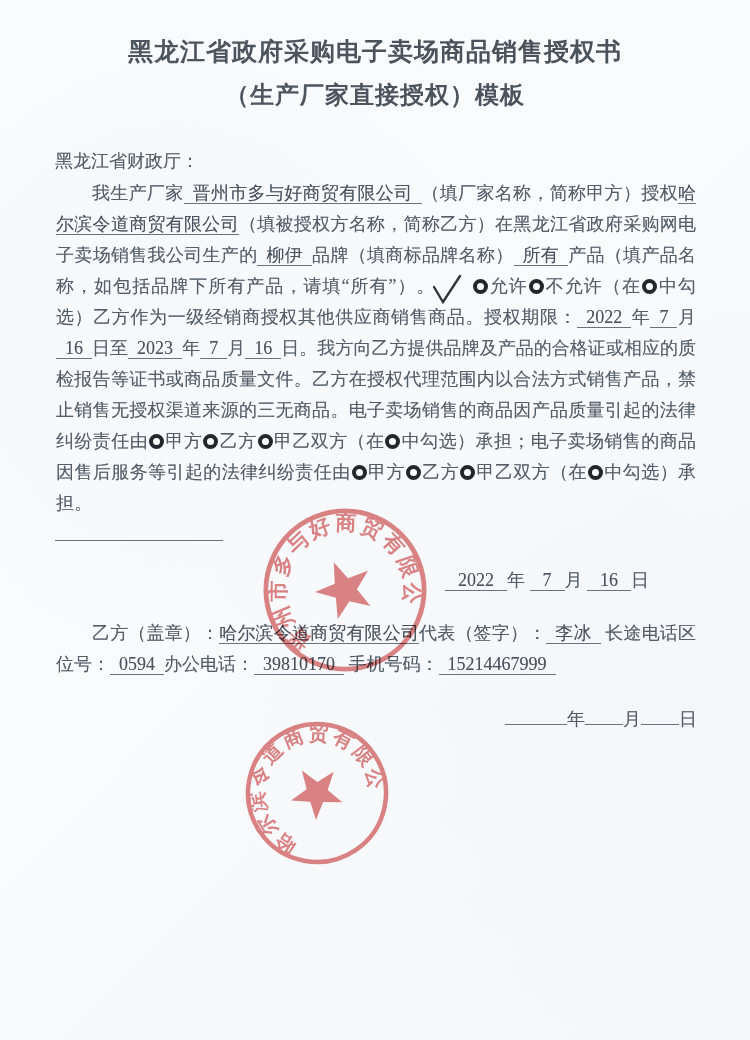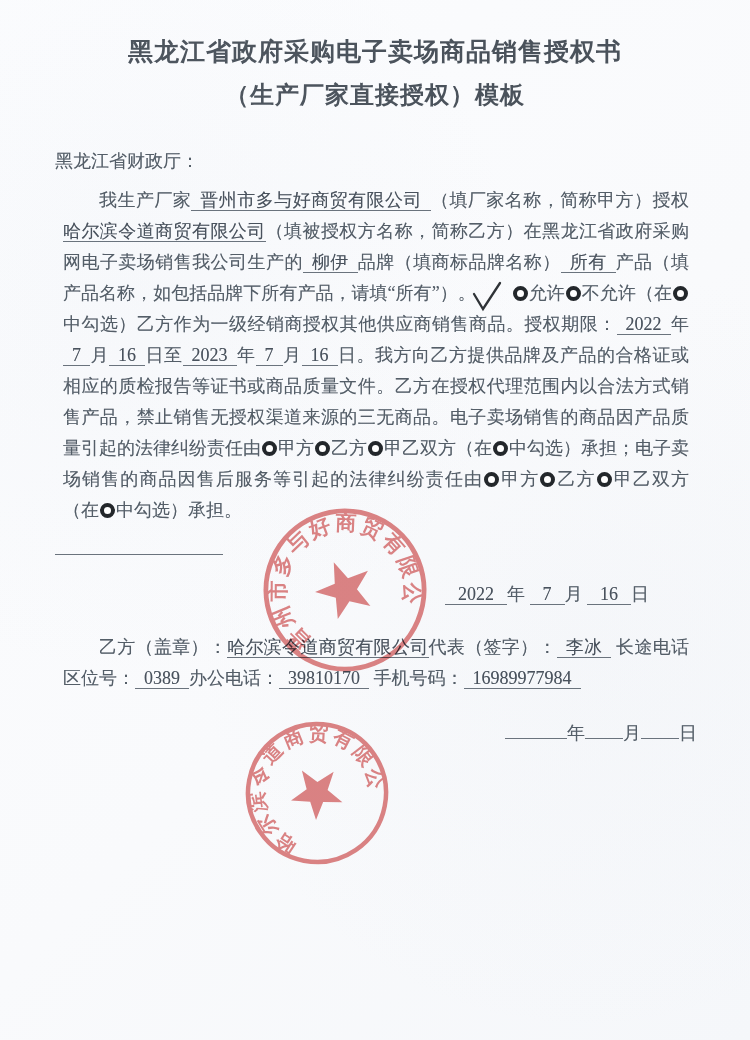--- a/index.html
+++ b/index.html
@@ -25,21 +25,21 @@
     margin:13px 30px 0; text-align:center;
     font:bold 24px/1.25 "Liberation Sans","DejaVu Sans",sans-serif;
     color:#4a525b; letter-spacing:1px;
   }
   .content {
     position:absolute; left:55px; right:53px; top:146px;
     font-size:18px; line-height:31px; text-align:justify;
     text-shadow:0 0 .4px rgba(90,100,110,.45);
   }
   .greeting { margin:0; }
-  .para { margin:8px; text-indent:2em; }
+  .para { margin:1px; text-indent:2em; }
   .u { border-bottom:1px solid #6a737d; color:#49525d; }
   .u.pad { padding:0 9px; }
   .u.pad2 { padding:0 13px; }
   .blank {
     display:inline-block; height:1.05em; vertical-align:baseline;
     border-bottom:1px solid #6a737d;
   }
   .radio {
     display:inline-block; width:7px; height:7px; border:4.5px solid #23272b;
     border-radius:50%; background:#fff; vertical-align:-2px; margin:0 1px;
@@ -75,21 +75,21 @@
 
     <p class="para"><span>我生产厂家</span><span class="u pad">晋州市多与好商贸有限公司</span><span>（填厂家名称，简称甲方）授权</span><span class="u">哈尔滨令道商贸有限公司</span><span>（填被授权方名称，简称乙方）在黑龙江省政府采购网电子卖场销售我公司生产的</span><span class="u pad">柳伊</span><span>品牌（填商标品牌名称）</span><span class="u pad">所有</span><span>产品（填产品名称，如包括品牌下所有产品，请填“所有”）。</span><span class="radio-wrap"><span class="radio"></span><svg class="check-svg" viewBox="0 0 34 32">
             <polyline points="4,13 13,28 30,2" fill="none" stroke="#2f3337" stroke-width="2.3" stroke-linecap="round"></polyline>
           </svg></span><span>允许</span><span class="radio"></span><span>不允许（在</span><span class="radio"></span><span>中勾选）乙方作为一级经销商授权其他供应商销售商品。授权期限：</span><span class="u pad">2022</span><span>年</span><span class="u pad">7</span><span>月</span><span class="u pad">16</span><span>日至</span><span class="u pad">2023</span><span>年</span><span class="u pad">7</span><span>月</span><span class="u pad">16</span><span>日。我方向乙方提供品牌及产品的合格证或相应的质检报告等证书或商品质量文件。乙方在授权代理范围内以合法方式销售产品，禁止销售无授权渠道来源的三无商品。电子卖场销售的商品因产品质量引起的法律纠纷责任由</span><span class="radio"></span><span>甲方</span><span class="radio"></span><span>乙方</span><span class="radio"></span><span>甲乙双方（在</span><span class="radio"></span><span>中勾选）承担；电子卖场销售的商品因售后服务等引起的法律纠纷责任由</span><span class="radio"></span><span>甲方</span><span class="radio"></span><span>乙方</span><span class="radio"></span><span>甲乙双方（在</span><span class="radio"></span><span>中勾选）承担。</span></p>
 
 
     <div class="blank-line"><span class="blank" style="width:168px"></span></div>
 
     <div class="date-line"><span class="u pad2">2022</span><span>年</span> <span class="u pad2">7</span><span>月</span> <span class="u pad2">16</span><span>日</span></div>
 
-    <p class="para party-b"><span>乙方（盖章）：</span><span class="u">哈尔滨令道商贸有限公司</span><span>代表（签字）：</span><span class="u pad">李冰</span><span> 长途电话区位号：</span><span class="u pad">0389</span><span>办公电话：</span><span class="u pad">39810170</span><span> 手机号码：</span><span class="u pad">16989977984</span></p>
+    <p class="para party-b"><span>乙方（盖章）：</span><span class="u">哈尔滨令道商贸有限公司</span><span>代表（签字）：</span><span class="u pad">李冰</span><span> 长途电话区位号：</span><span class="u pad">0594</span><span>办公电话：</span><span class="u pad">39810170</span><span> 手机号码：</span><span class="u pad">15214467999</span></p>
 
     <div class="date-line bottom"><span class="blank" style="width:62px"></span><span>年</span><span class="blank" style="width:38px"></span><span>月</span><span class="blank" style="width:38px"></span><span>日</span></div>
 
   </div>
 
   <svg class="stamp" style="left:260px; top:505px; width:170px; height:170px; color:#d96a6a;" viewBox="0 0 170 170">
     <g transform="rotate(-22 85 85)">
       <circle cx="85" cy="85" r="79" fill="none" stroke="currentColor" stroke-width="5"></circle>
       <polygon points="85,55 92.1,75.3 113.5,75.7 96.4,88.7 102.6,109.3 85,97 67.4,109.3 73.6,88.7 56.5,75.7 77.9,75.3" fill="currentColor"></polygon>
       <defs>

